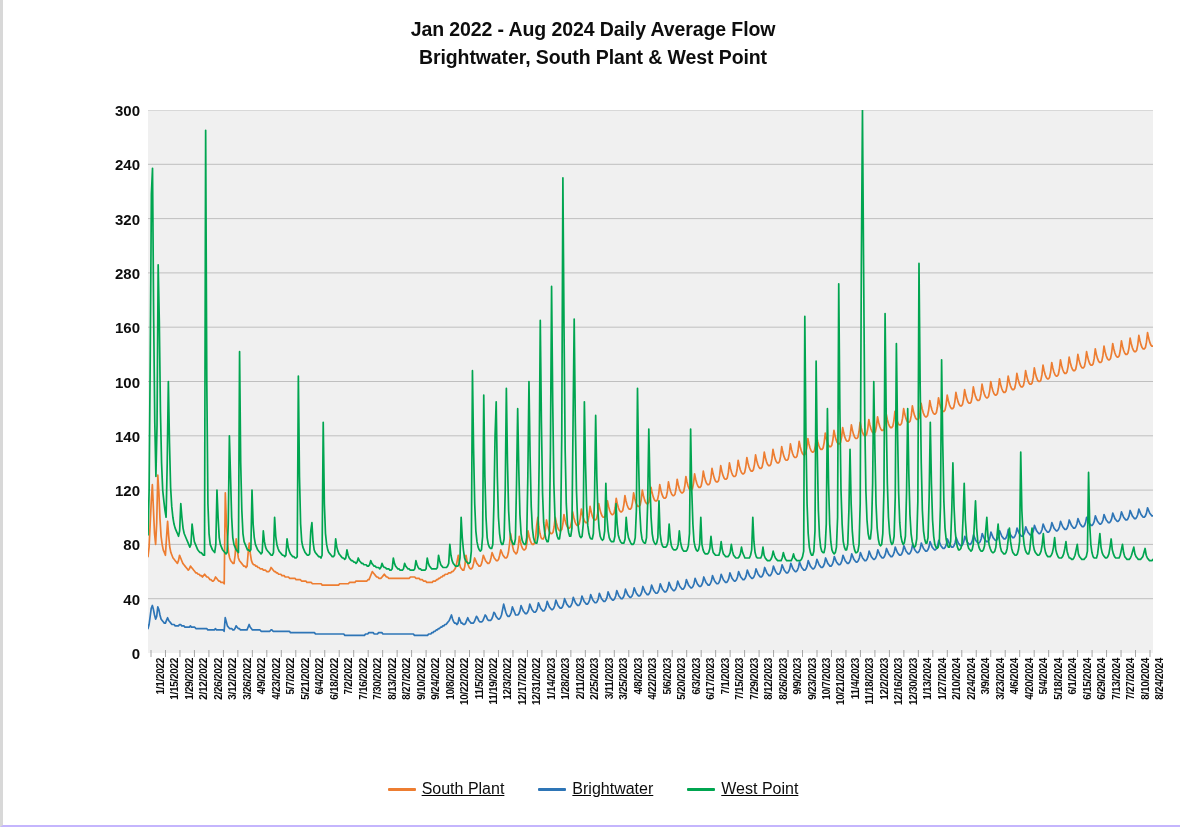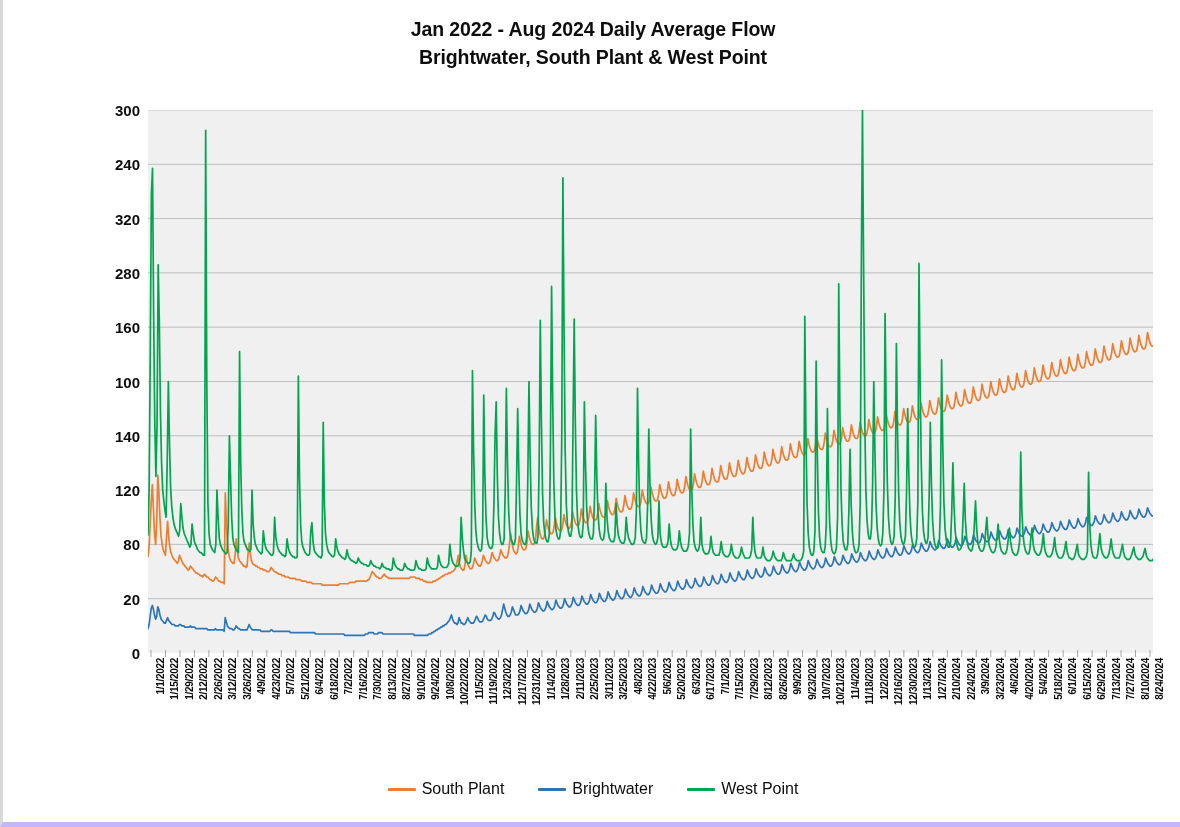--- a/index.html
+++ b/index.html
@@ -13,21 +13,21 @@
     font-family: "Liberation Sans", sans-serif;
     overflow: hidden;
   }
   #chart-frame {
     position: relative;
     width: 1180px;
     height: 827px;
     background: #ffffff;
     box-sizing: border-box;
     border-left: 3px solid #d8d8d8;
-    border-bottom: 5px solid #c4b5fd;
+    border-bottom: 2px solid #c4b5fd;
   }
   #chart-title {
     position: absolute;
     left: 0;
     top: 16px;
     width: 1180px;
     text-align: center;
     font-size: 19.5px;
     font-weight: bold;
     color: #0d0d0d;
@@ -113,20 +113,21 @@
     width: 1180px;
     display: flex;
     justify-content: center;
     align-items: center;
     gap: 34px;
   }
   .legend-item {
     display: flex;
     align-items: center;
     gap: 6px;
+    text-decoration: underline;
   }
   .legend-swatch {
     display: block;
     width: 28px;
     height: 3px;
     border-radius: 1px;
   }
   .legend-label {
     font-size: 16px;
     color: #0d0d0d;
@@ -141,21 +142,21 @@
     <span class="line">Jan 2022 - Aug 2024 Daily Average Flow</span>
     <span class="line">Brightwater, South Plant &amp; West Point</span>
   </div>
 
   <div id="y-axis-title">
     <span id="y-axis-title-inner">Million Gallons/Day (Daily Average)</span>
   </div>
 
   <div id="y-tick-labels">
       <div class="ytick-label" style="top: 653px;">0</div>
-      <div class="ytick-label" style="top: 598.7px;">20</div>
+      <div class="ytick-label" style="top: 598.7px;">40</div>
       <div class="ytick-label" style="top: 544px;">80</div>
       <div class="ytick-label" style="top: 490.1px;">120</div>
       <div class="ytick-label" style="top: 435.8px;">140</div>
       <div class="ytick-label" style="top: 381.5px;">100</div>
       <div class="ytick-label" style="top: 327.2px;">160</div>
       <div class="ytick-label" style="top: 272.9px;">280</div>
       <div class="ytick-label" style="top: 218.6px;">320</div>
       <div class="ytick-label" style="top: 164.3px;">240</div>
       <div class="ytick-label" style="top: 110px;">300</div>
     </div>

